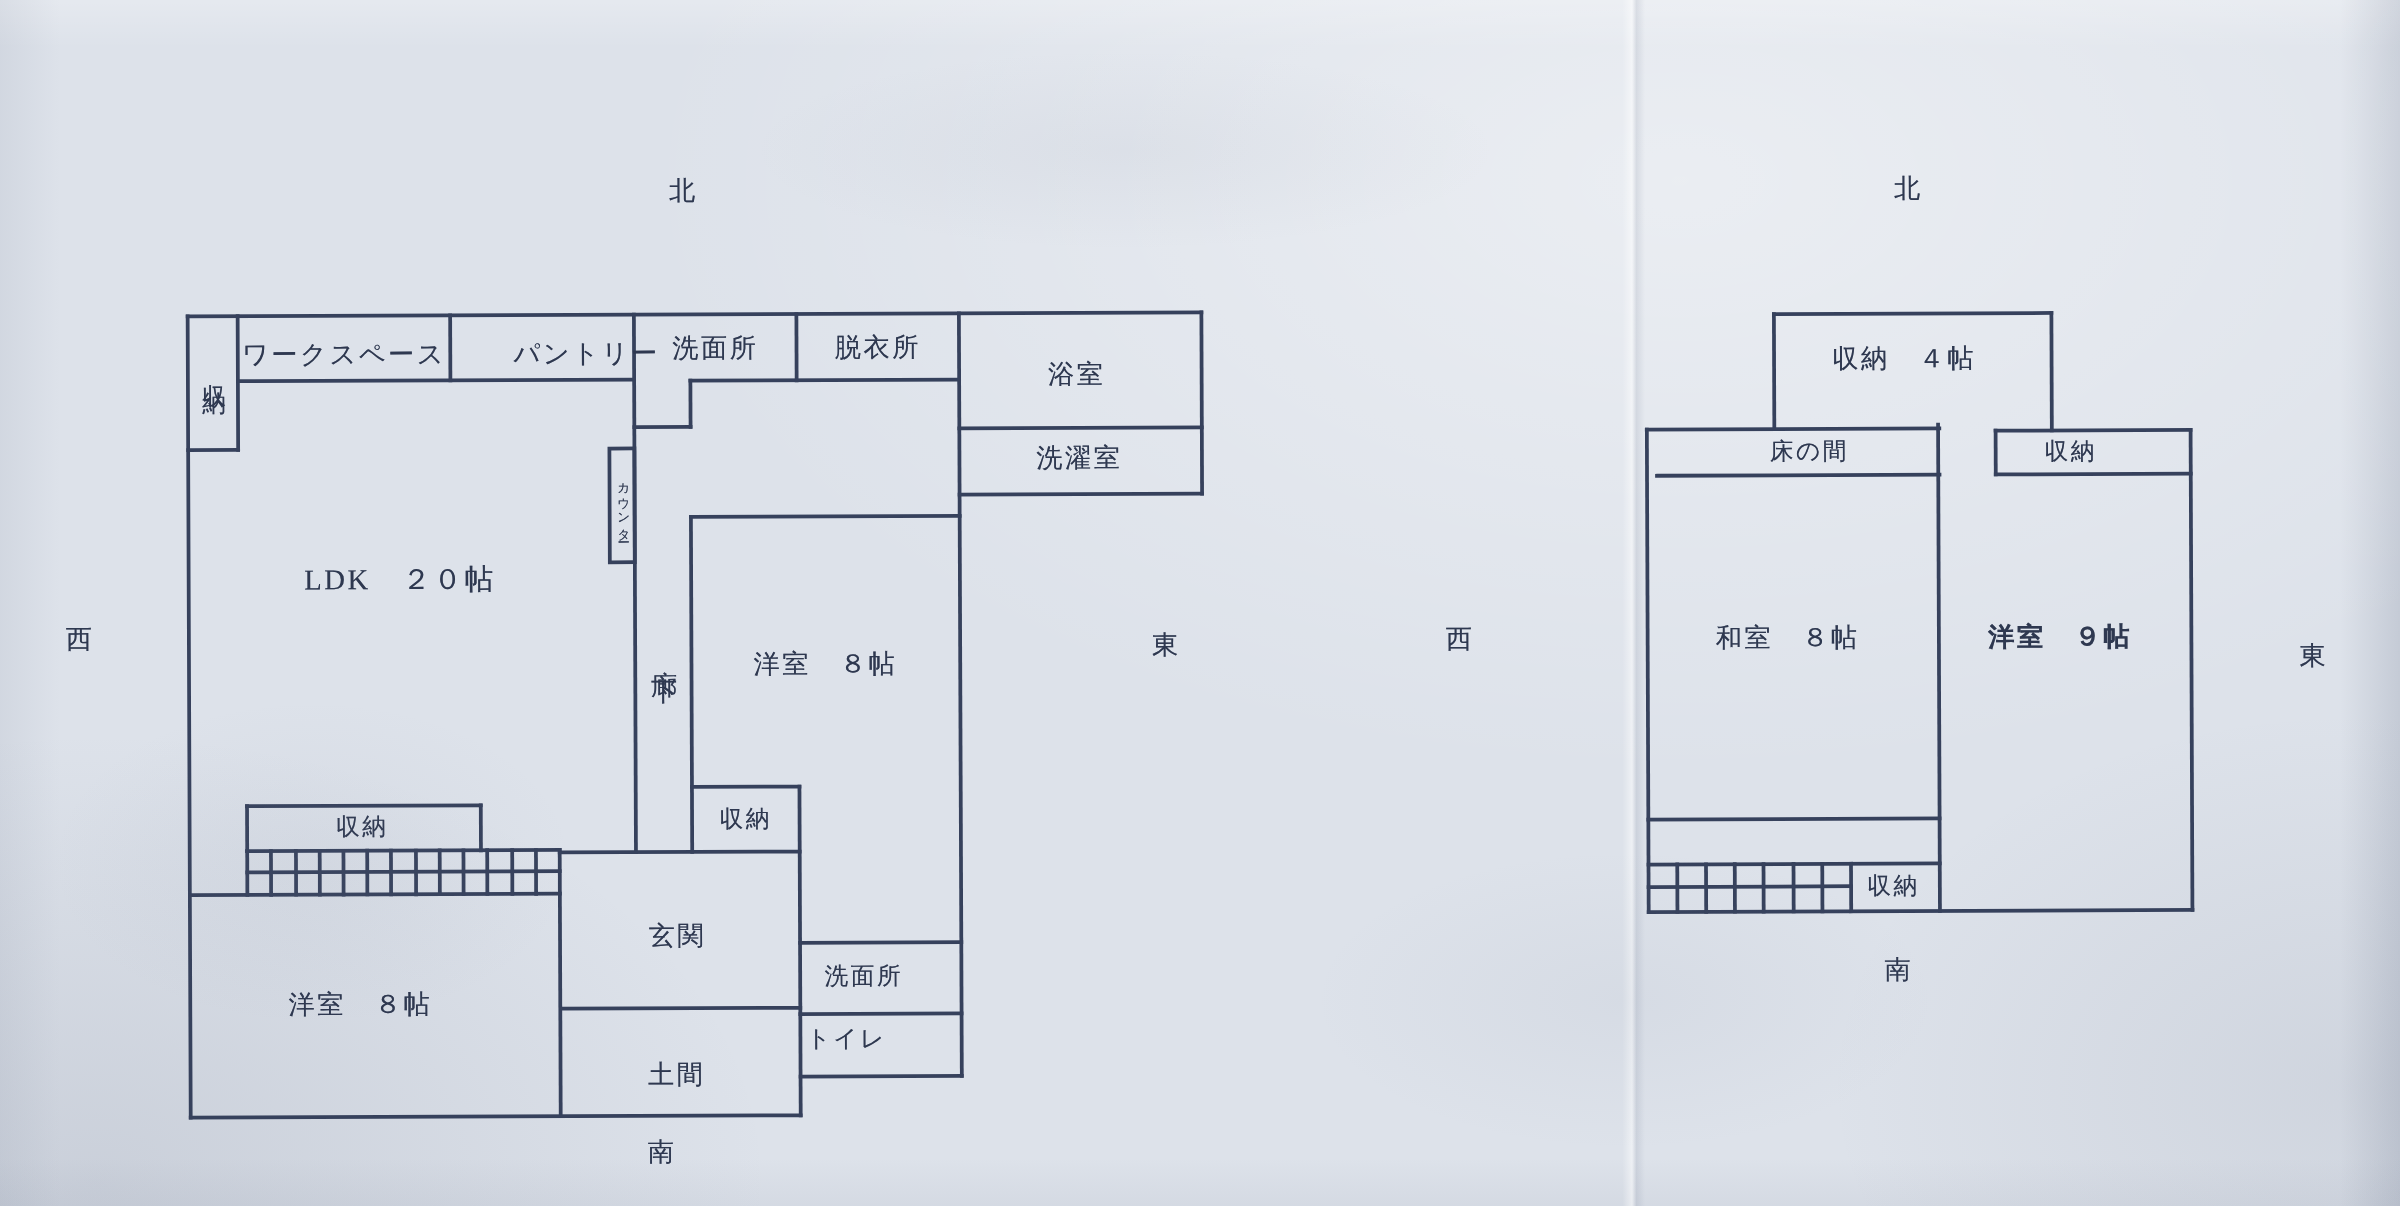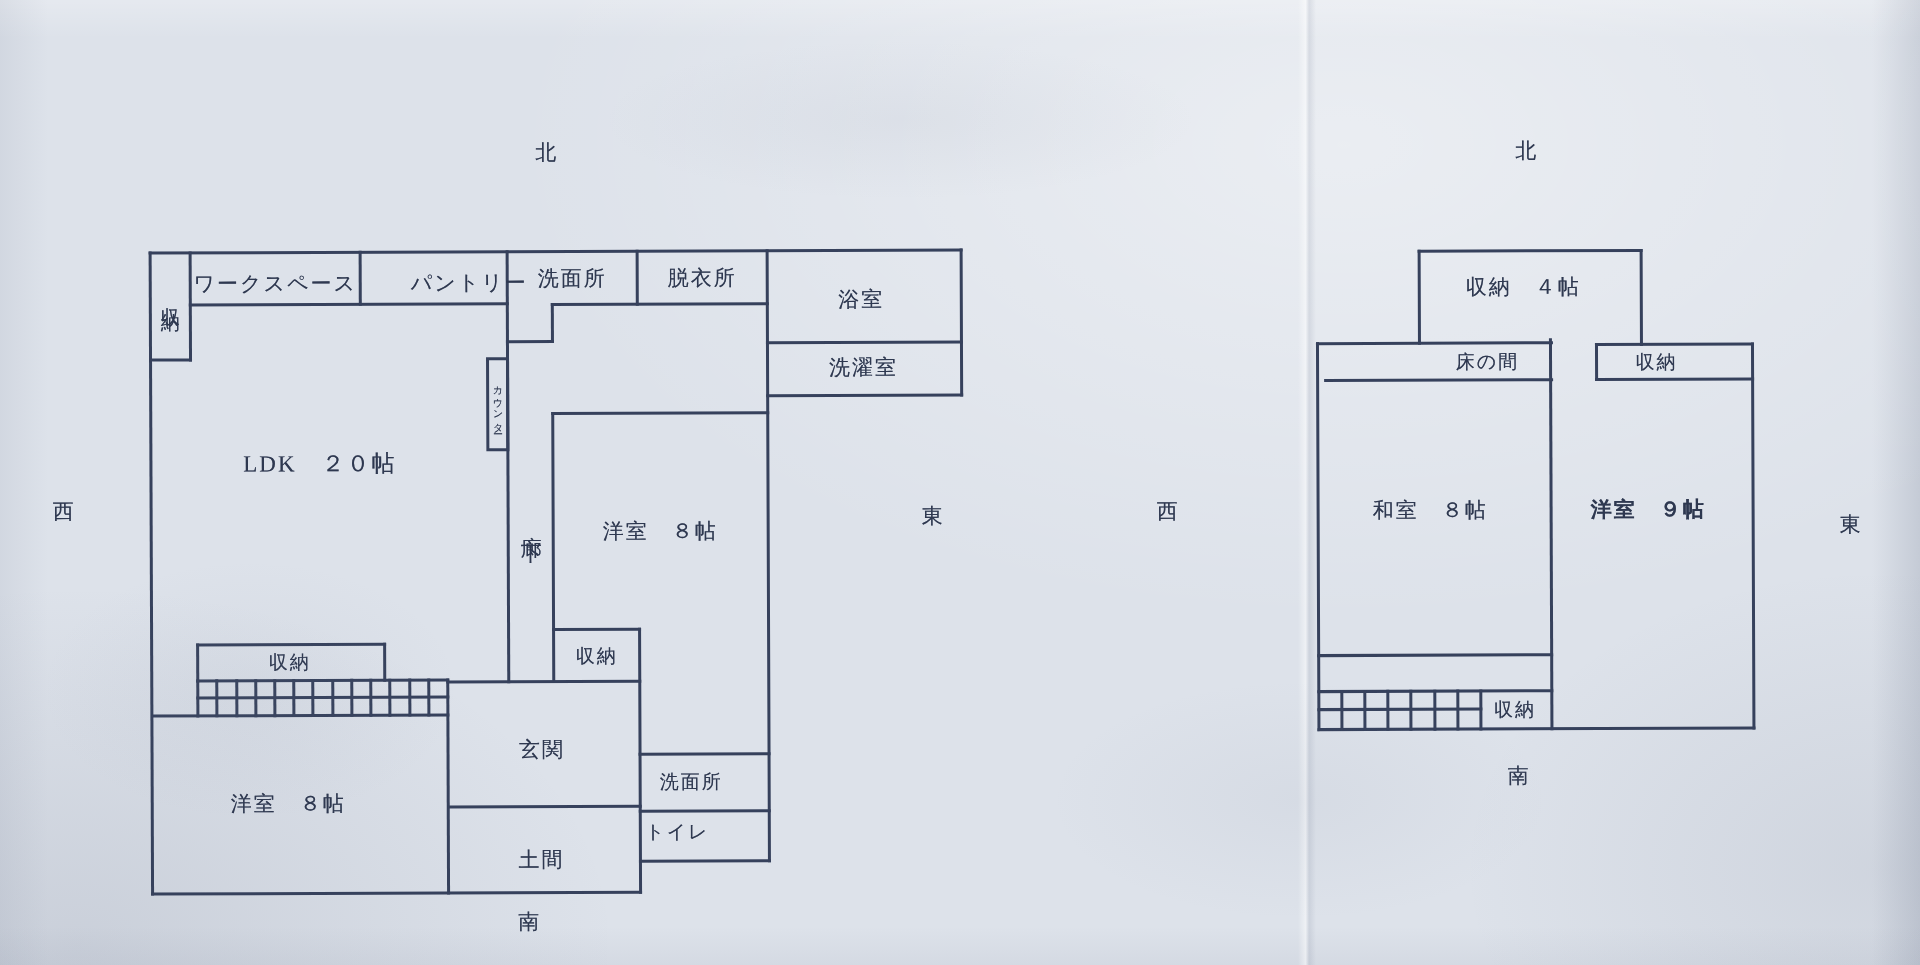--- a/index.html
+++ b/index.html
@@ -151,21 +151,21 @@
     <div class="lbl small" style="left:690px; top:781px;">洗面所</div>
     <div class="lbl small" style="left:676px; top:831px;">トイレ</div>
     <div class="lbl" style="left:287px; top:801px;">洋室　８帖</div>
 
     <div class="lbl compass" style="left:1527px; top:153px;">北</div>
     <div class="lbl compass" style="left:1167px; top:512px;">西</div>
     <div class="lbl compass" style="left:1850px; top:528px;">東</div>
     <div class="lbl compass" style="left:1517px; top:778px;">南</div>
 
     <div class="lbl" style="left:1524px; top:289px;">収納　４帖</div>
-    <div class="lbl small" style="left:1448px; top:364px;margin-left:40px;">床の間</div>
+    <div class="lbl small" style="left:1448px; top:364px;">床の間</div>
     <div class="lbl small" style="left:1657px; top:365px;">収納</div>
     <div class="lbl" style="left:1430px; top:512px;text-align:right;">和室　８帖</div>
     <div class="lbl" style="left:1648px; top:512px;font-weight:bold;">洋室　９帖</div>
     <div class="lbl small" style="left:1514px; top:712px;">収納</div>
 
   </div>
 
   <div class="crease" style="left:1298px;"></div>
   <div class="wrinkle" style="left:40px;  top:560px; width:420px; height:260px;"></div>
   <div class="wrinkle" style="left:1050px; top:680px; width:500px; height:240px;"></div>

